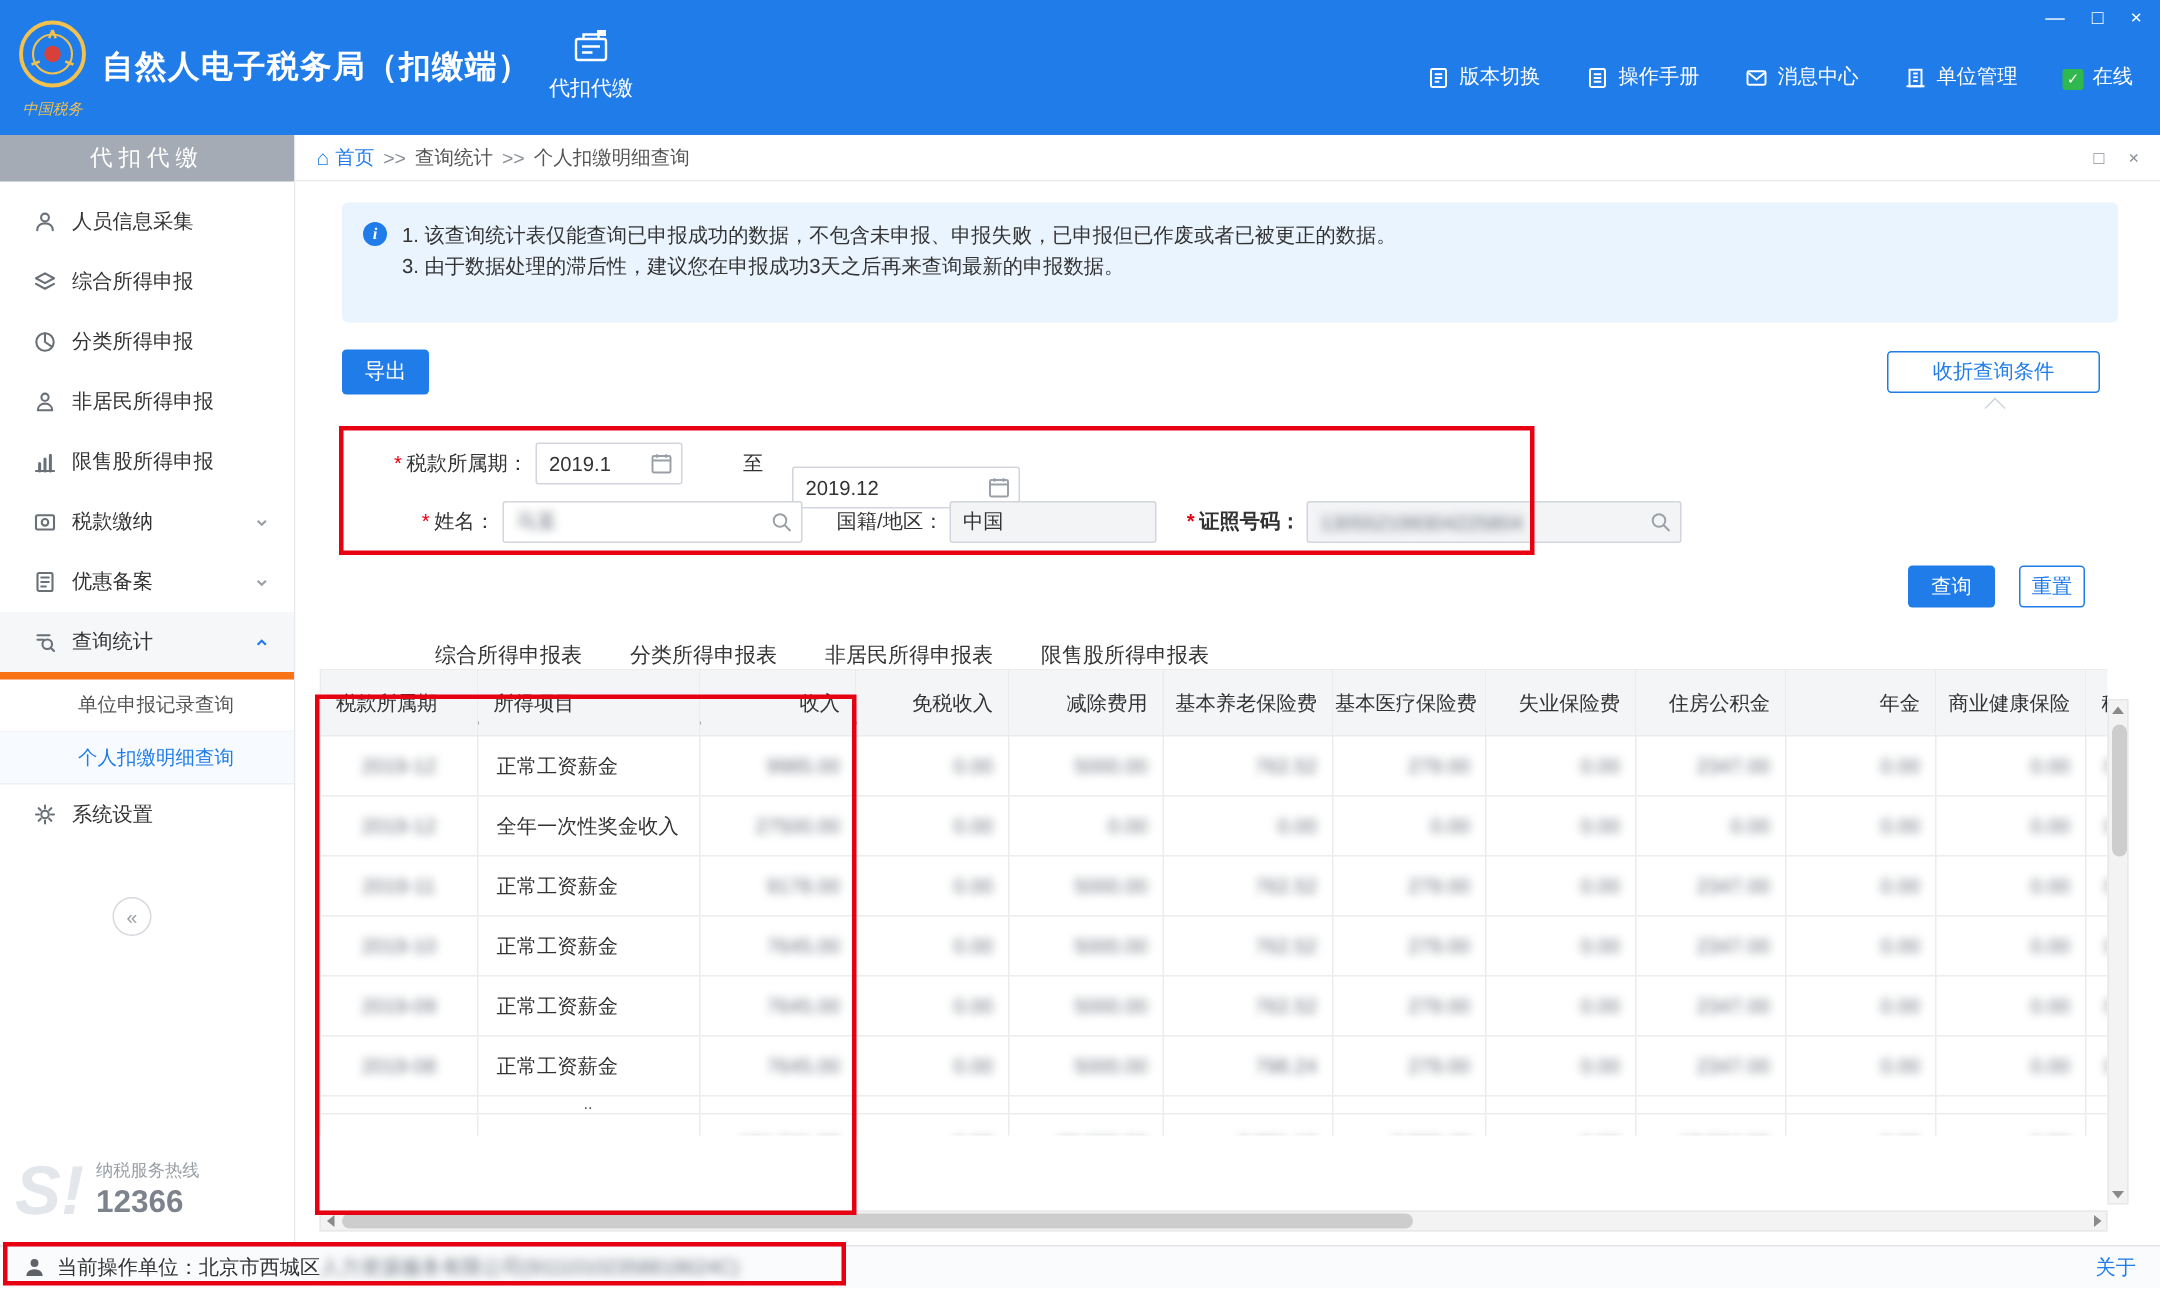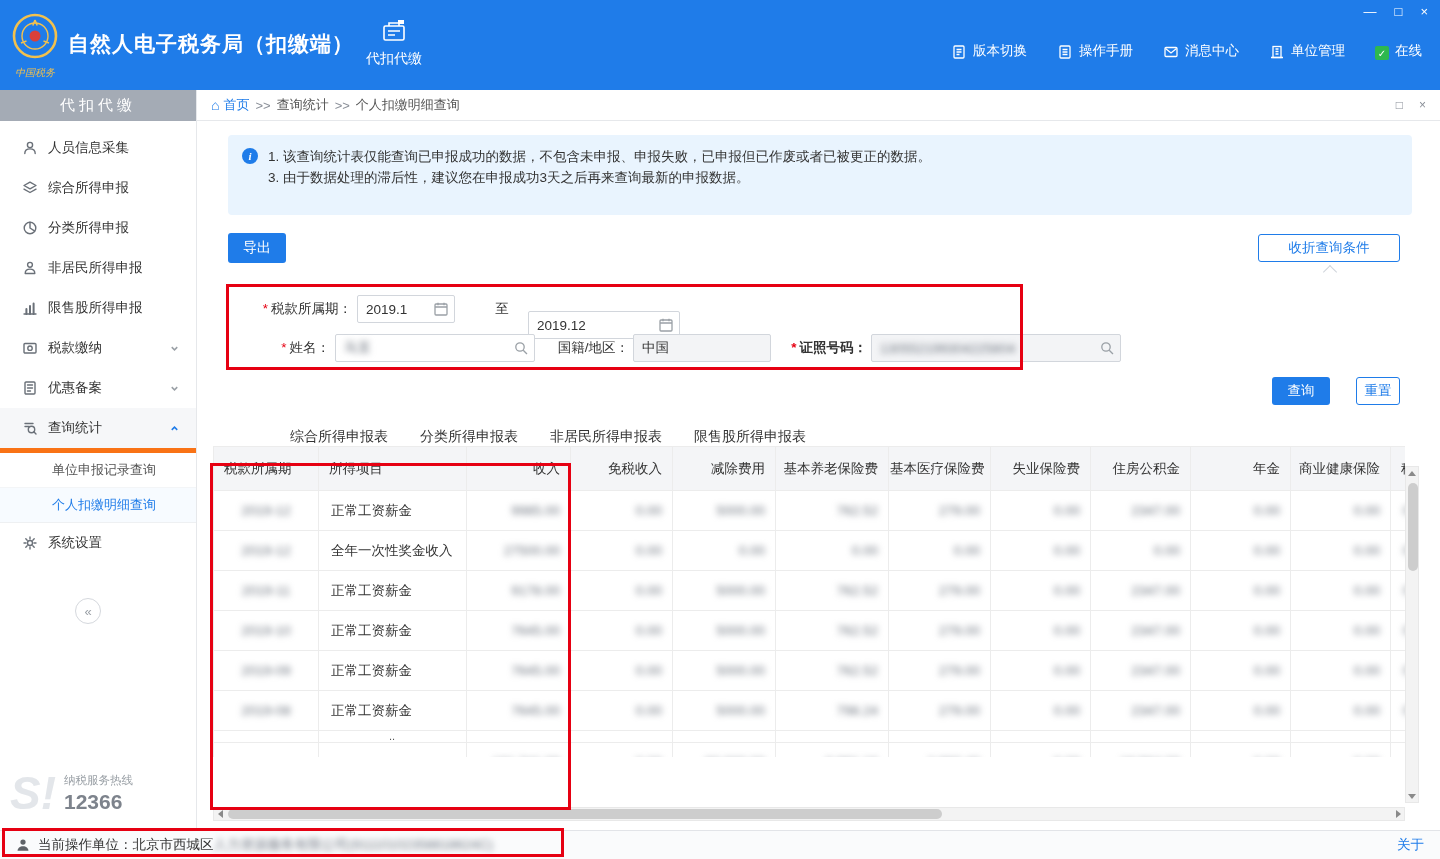--- a/index.html
+++ b/index.html
@@ -63,21 +63,21 @@
               border-left:1px solid #cfd4da;border-top:1px solid #cfd4da;transform:rotate(45deg);}
   
   .f-label{position:absolute;font-size:13.5px;color:#333;text-align:right;line-height:28px;}
   .req{color:#e60012;margin-right:3px;}
   .input-box{position:absolute;height:28px;border:1px solid #d2d6dc;border-radius:2px;background:#fff;box-sizing:border-box;
              display:flex;align-items:center;padding:0 24px 0 8px;font-size:13.5px;color:#333;}
   .input-box.gray{background:#f3f4f6;}
   .trail-icon{position:absolute;right:5px;top:5px;width:16px;height:16px;fill:none;stroke:#9aa0a6;stroke-width:1.3;}
   .btn-query{position:absolute;right:110px;top:256px;width:58px;height:28px;background:#1f7ce9;color:#fff;border:none;
              border-radius:3px;font-size:13.5px;cursor:pointer;}
-  .btn-reset{position:absolute;right:40px;top:256px;width:44px;height:28px;background:#fff;color:#1f7ce9;
+  .btn-reset{position:absolute;right:50px;top:256px;width:44px;height:28px;background:#fff;color:#1f7ce9;
              border:1px solid #1f7ce9;border-radius:3px;font-size:13.5px;cursor:pointer;}
   
   .tabs{position:absolute;left:31px;top:305px;display:flex;gap:28px;}
   .tab{font-size:14px;color:#333;padding:2px 2px 7px;border-bottom:2px solid #5a5e66;cursor:pointer;}
   .tab.active{color:#1f7ce9;border-bottom-color:#1f7ce9;margin-top:28px;}
   
   .grid-wrap{position:absolute;left:16px;top:325px;width:1192px;height:311px;overflow:hidden;}
   table.grid{border-collapse:collapse;table-layout:fixed;width:1237px;border-left:1px solid #ececec;border-top:1px solid #ececec;}
   .grid th,.grid td{border-right:1px solid #ececec;border-bottom:1px solid #ececec;font-weight:normal;
                     overflow:hidden;white-space:nowrap;box-sizing:border-box;}

